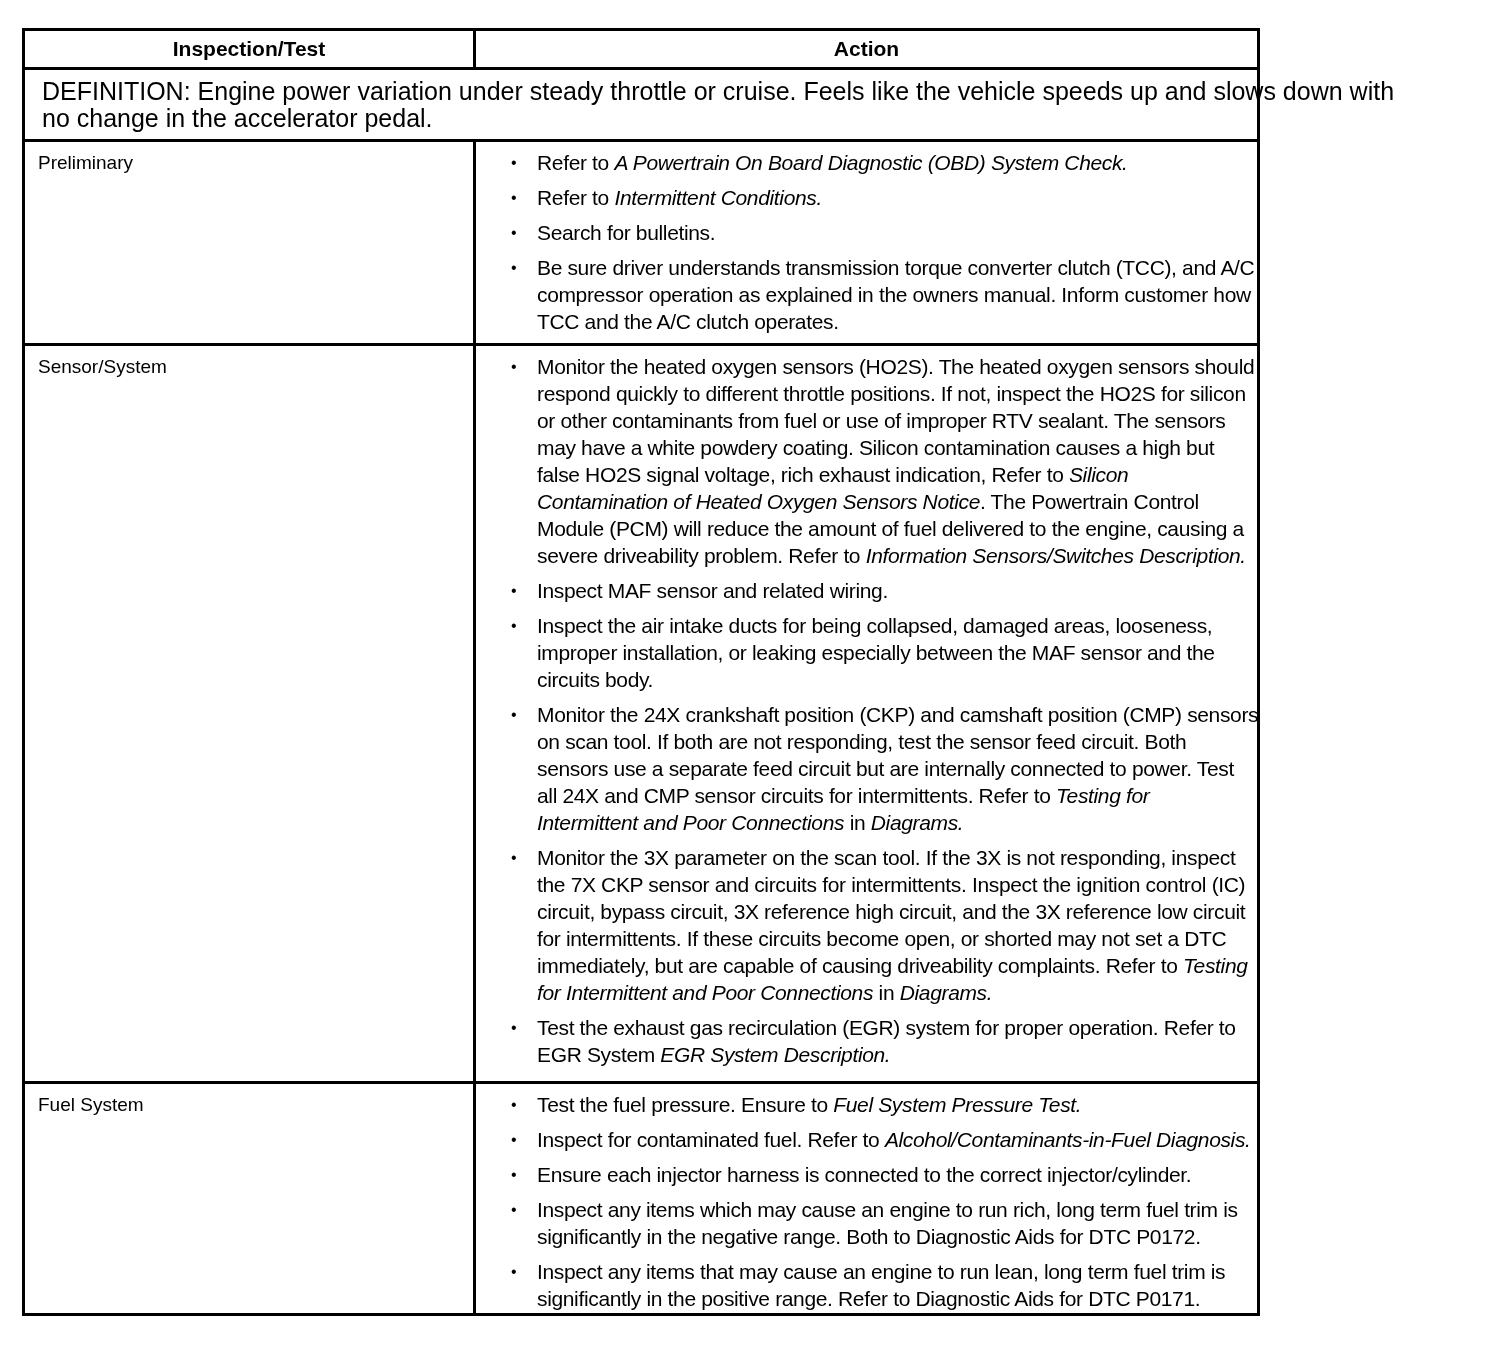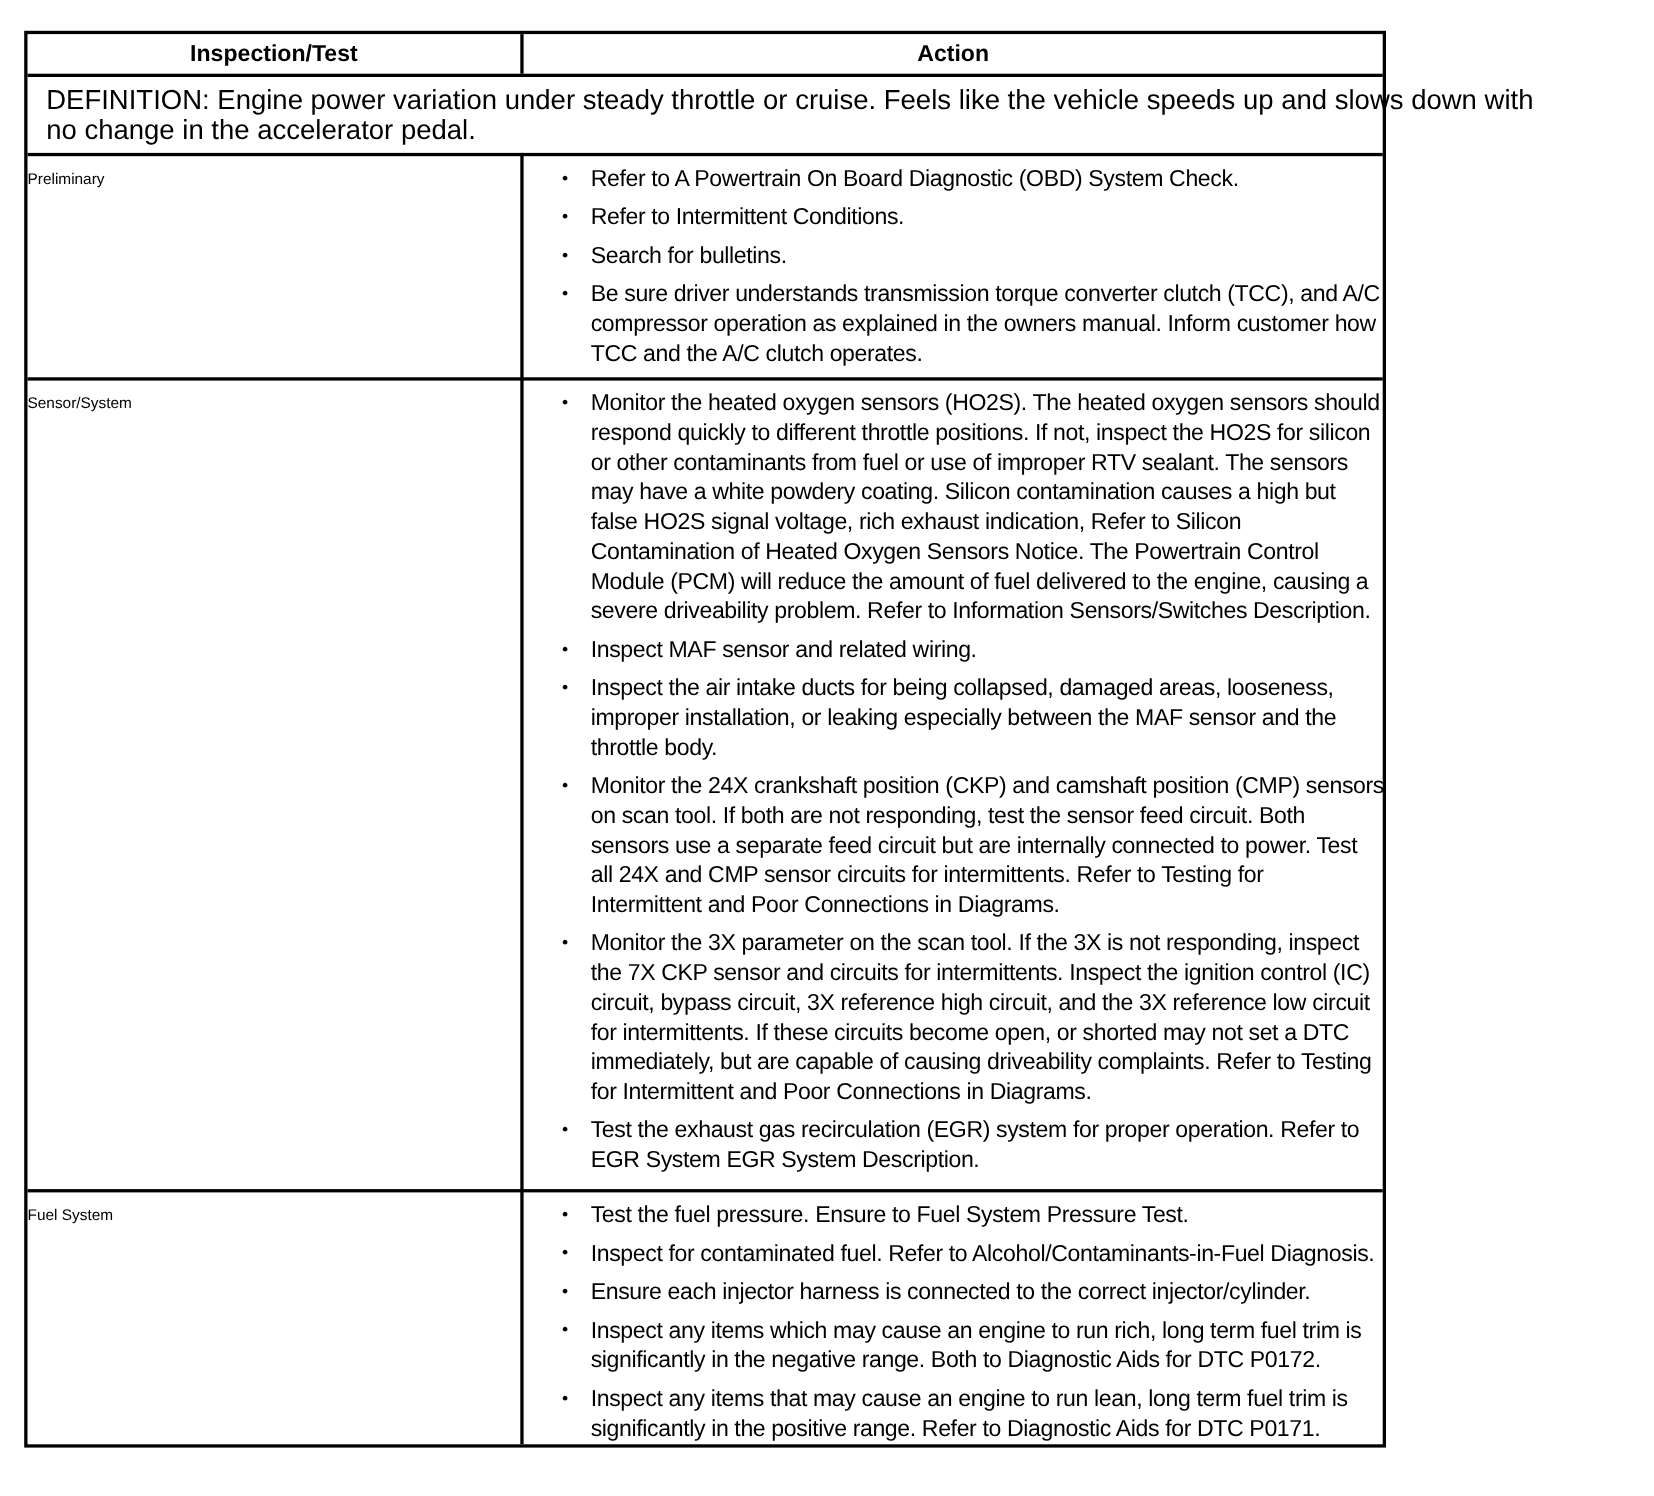--- a/index.html
+++ b/index.html
@@ -4,27 +4,27 @@
 <style>
   html, body { margin:0; padding:0; background:#ffffff; }
   body { width:1504px; height:1360px; position:relative; overflow:hidden;
          font-family:"Liberation Sans", sans-serif; color:#000; }
   .tbl { position:absolute; left:22px; top:28px; width:1238px; height:1288px;
          border:3px solid #000; box-sizing:border-box; }
   .hline { position:absolute; left:0; right:0; height:3px; background:#000; }
   .vline { position:absolute; width:3px; background:#000; }
   .hdr { position:absolute; top:0; height:36px; line-height:36px; text-align:center;
          font-weight:bold; font-size:21px; }
-  .cell-label { position:absolute; left:0; font-size:14px; line-height:27px; white-space:nowrap; }
+  .cell-label { position:absolute; left:13px; font-size:19px; line-height:27px; white-space:nowrap; }
   .def { position:absolute; left:17px; top:47px; font-size:25px; line-height:27px; }
   .def .ln, .item .ln { display:block; white-space:nowrap; }
   .list { position:absolute; left:486px; width:930px; }
   .item { position:relative; padding-left:26px; font-size:21px; line-height:27px; margin-bottom:8px; }
   .item .bullet { position:absolute; left:0; top:0; font-size:16px; }
-  .it { }
+  .it { font-style:italic; }
   .sq { letter-spacing:-0.35px; }
 </style>
 </head>
 <body>
 
 <div class="tbl">
 
   <div class="hdr" style="left:0;width:448px;">Inspection/Test</div>
   <div class="hdr" style="left:451px;right:0;">Action</div>
 
@@ -78,21 +78,21 @@
         <span class="ln sq"><span>severe driveability problem. Refer to </span><span class="it">Information Sensors/Switches Description.</span></span>
       </div>
       <div class="item">
         <span class="bullet">•</span>
         <span class="ln sq"><span>Inspect MAF sensor and related wiring.</span></span>
       </div>
       <div class="item">
         <span class="bullet">•</span>
         <span class="ln sq"><span>Inspect the air intake ducts for being collapsed, damaged areas, looseness,</span></span>
         <span class="ln sq"><span>improper installation, or leaking especially between the MAF sensor and the</span></span>
-        <span class="ln sq"><span>throttle body.</span></span>
+        <span class="ln sq"><span>circuits body.</span></span>
       </div>
       <div class="item">
         <span class="bullet">•</span>
         <span class="ln sq"><span>Monitor the 24X crankshaft position (CKP) and camshaft position (CMP) sensors</span></span>
         <span class="ln sq"><span>on scan tool. If both are not responding, test the sensor feed circuit. Both</span></span>
         <span class="ln sq"><span>sensors use a separate feed circuit but are internally connected to power. Test</span></span>
         <span class="ln sq"><span>all 24X and CMP sensor circuits for intermittents. Refer to </span><span class="it">Testing for</span></span>
         <span class="ln sq"><span class="it">Intermittent and Poor Connections</span><span> in </span><span class="it">Diagrams.</span></span>
       </div>
       <div class="item">

